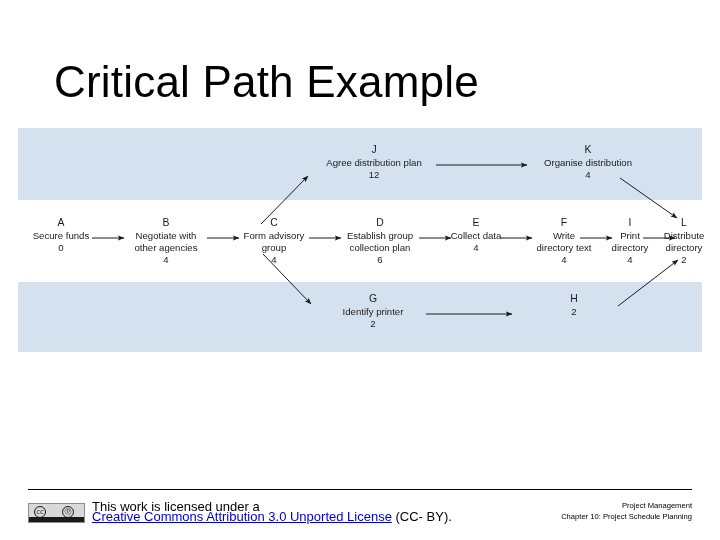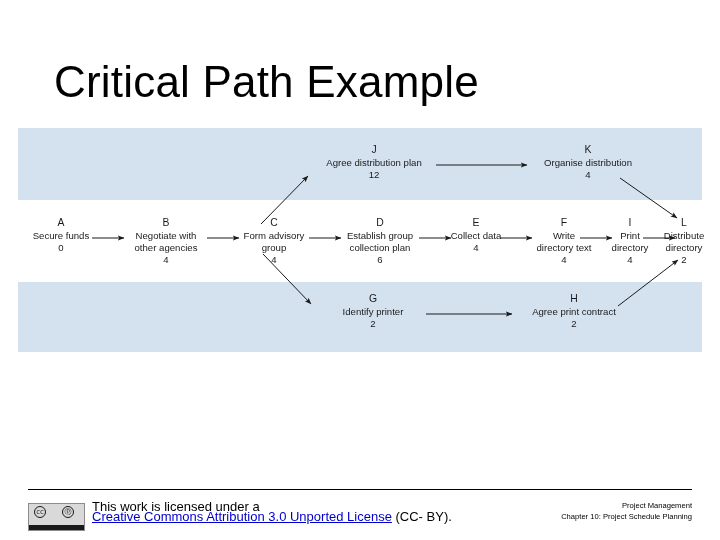--- a/index.html
+++ b/index.html
@@ -77,21 +77,21 @@
     top: 489px;
     width: 664px;
     height: 1px;
     background: #000000;
   }
   #cc-badge {
     position: absolute;
     left: 28px;
     top: 503px;
     width: 57px;
-    height: 28px;
+    height: 20px;
     background: #d9d9d9;
     border: 1px solid #8c8c8c;
     box-sizing: border-box;
   }
   #cc-badge .bar {
     position: absolute;
     left: 0; bottom: 0;
     width: 100%;
     height: 5px;
     background: #1a1a1a;
@@ -243,21 +243,20 @@
   </div>
 
   <div class="node" style="left:300px; top:164px; width:110px;">
     <span class="id">G</span>
     <span class="label">Identify printer</span>
     <span class="dur">2</span>
   </div>
 
   <div class="node" style="left:492px; top:164px; width:128px;">
     <span class="id">H</span>
-    <span class="label">Agree print contract</span>
     <span class="dur">2</span>
   </div>
 
 </div>
 
 <div id="footer-rule"></div>
 
 <div id="cc-badge">
   <span class="glyph glyph-cc">cc</span>
   <span class="glyph glyph-by">ⓟ</span>

